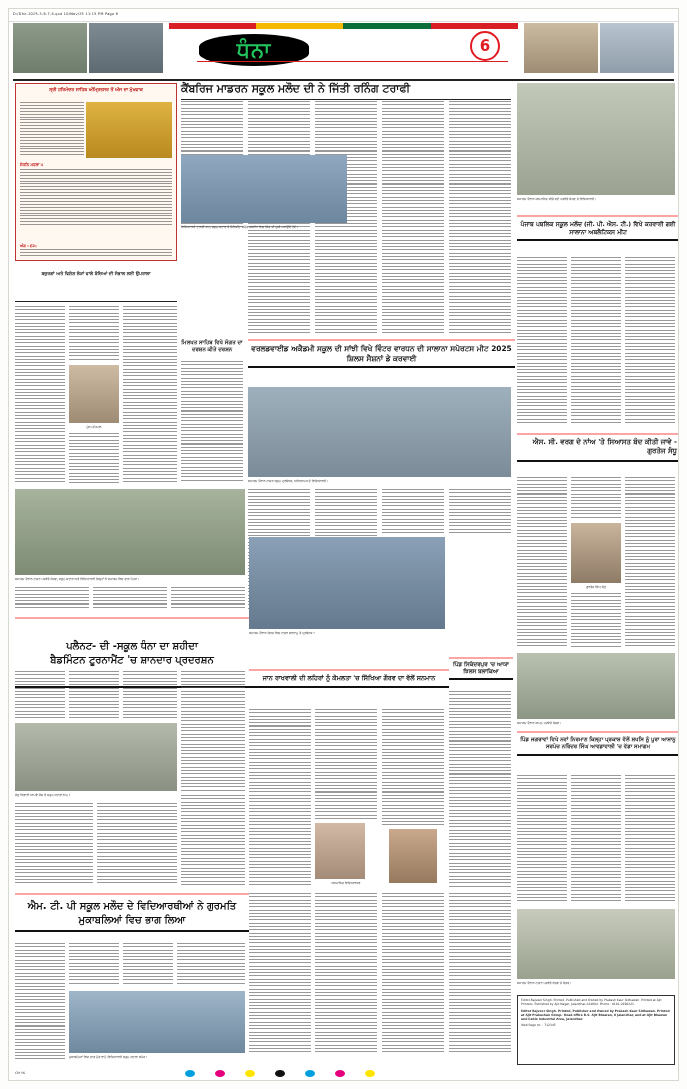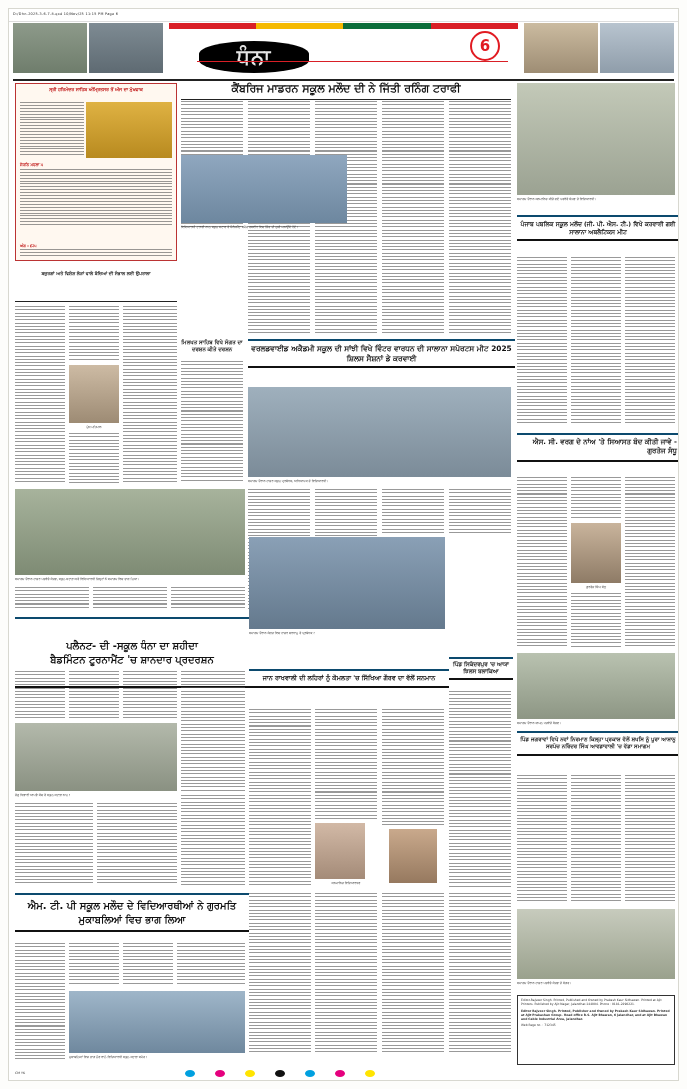--- a/index.html
+++ b/index.html
@@ -14,42 +14,42 @@
   
   .masthead{position:absolute;left:0;top:12px;width:100%;height:56px;}
   .mh-left,.mh-right{position:absolute;top:2px;height:50px;width:150px;overflow:hidden;}
   .mh-left{left:4px;}
   .mh-right{right:4px;}
   .mh-photo{position:absolute;top:0;height:50px;width:74px;background:#9aa69a;}
   .mh-photo.b{left:76px;}
   .mh-center{position:absolute;left:160px;right:160px;top:0;height:56px;text-align:center;}
   .mh-band{position:absolute;left:0;right:0;top:2px;height:6px;background:linear-gradient(90deg,#d91f26 0 25%,#f5b900 25% 50%,#0b6d3a 50% 75%,#d91f26 75% 100%);}
   .mh-title-wrap{position:absolute;left:0;right:0;top:8px;height:34px;}
-  .mh-dhanna{position:absolute;left:30px;top:12px;width:110px;height:32px;background:#000;color:#e5e5e5;border-radius:50%/40%;display:flex;align-items:center;justify-content:center;font-size:21px;font-weight:bold;letter-spacing:1px;}
+  .mh-dhanna{position:absolute;left:30px;top:5px;width:110px;height:32px;background:#000;color:#22c55e;border-radius:50%/40%;display:flex;align-items:center;justify-content:center;font-size:21px;font-weight:bold;letter-spacing:1px;}
   .mh-ajit{position:absolute;left:148px;top:-3px;font-size:34px;font-weight:bold;color:#e11b22;text-shadow:1px 1px 0 #f6c400;letter-spacing:1px;}
   .mh-six{position:absolute;right:18px;top:2px;width:26px;height:26px;border:2px solid #e11b22;border-radius:50%;color:#e11b22;font-weight:bold;font-size:15px;display:flex;align-items:center;justify-content:center;}
   .mh-date{position:absolute;left:0;right:0;top:42px;font-size:7.5px;color:#111;font-weight:bold;}
   .mh-subband{position:absolute;left:28px;right:10px;top:40px;height:1px;background:#d91f26;}
 
   
   .col{position:absolute;box-sizing:border-box;}
   .gray-lines{background:
      repeating-linear-gradient(to bottom, #5a5a5a 0 1px, rgba(0,0,0,0) 1px 3.3px);
      opacity:.62;}
   .gray-lines.tight{background:repeating-linear-gradient(to bottom,#5a5a5a 0 1px,rgba(0,0,0,0) 1px 2.9px);}
   .hl{font-weight:bold;color:#111;line-height:1.15;}
   .rule{background:#222;height:1px;}
   .rule2{background:#222;height:2px;}
   .photo{background:#b9c0b5;overflow:hidden;position:relative;}
   .photo.people{background:linear-gradient(#c8cfc6,#aab2a6);}
   .photo.blue{background:linear-gradient(#9fb6c9,#7d93a8);}
   .cap{font-size:3.2px;color:#333;line-height:1.25;}
   .hdr{font-weight:bold;text-align:center;color:#111;}
   .box{border:1px solid #333;box-sizing:border-box;}
-  .boxed-title{border-top:2px solid #0c4a6e;border-bottom:2px solid #111;}
+  .boxed-title{border-top:2px solid #fca5a5;border-bottom:2px solid #111;}
 
   .kicker{font-size:4px;text-align:center;color:#111;font-weight:bold;}
 </style>
 </head>
 <body>
 
 <div class="page">
  <div class="crop">
 
   <div class="regbar">
@@ -87,21 +87,21 @@
     <div style="position:absolute;left:4px;top:85px;right:4px;">
       <div class="gray-lines tight" style="height:58px;"></div>
     </div>
     <div style="position:absolute;left:4px;bottom:12px;font-size:3.8px;color:#b00;font-weight:bold;">ਅੰਗ : ੬੨੫</div>
     <div style="position:absolute;left:4px;right:4px;bottom:3px;">
       <div class="gray-lines tight" style="height:8px;"></div>
     </div>
   </div>
 
   <div class="col" style="left:172px;top:74px;width:330px;">
-    <div class="hl" style="font-size:11px;text-align:center;">ਕੈਂਬਰਿਜ ਮਾਡਰਨ ਸਕੂਲ ਮਲੌਦ ਦੀ ਨੇ ਜਿੱਤੀ ਰਨਿੰਗ ਟਰਾਫੀ</div>
+    <div class="hl" style="font-size:11px;">ਕੈਂਬਰਿਜ ਮਾਡਰਨ ਸਕੂਲ ਮਲੌਦ ਦੀ ਨੇ ਜਿੱਤੀ ਰਨਿੰਗ ਟਰਾਫੀ</div>
     <div class="rule" style="margin-top:3px;"></div>
   </div>
 
   <div class="col" style="left:172px;top:92px;width:62px;">
         <div class="gray-lines" style="height:126px;"></div>
       </div>
   <div class="col" style="left:239px;top:92px;width:62px;">
         <div class="gray-lines" style="height:234px;"></div>
       </div>
   <div class="col" style="left:306px;top:92px;width:62px;">

